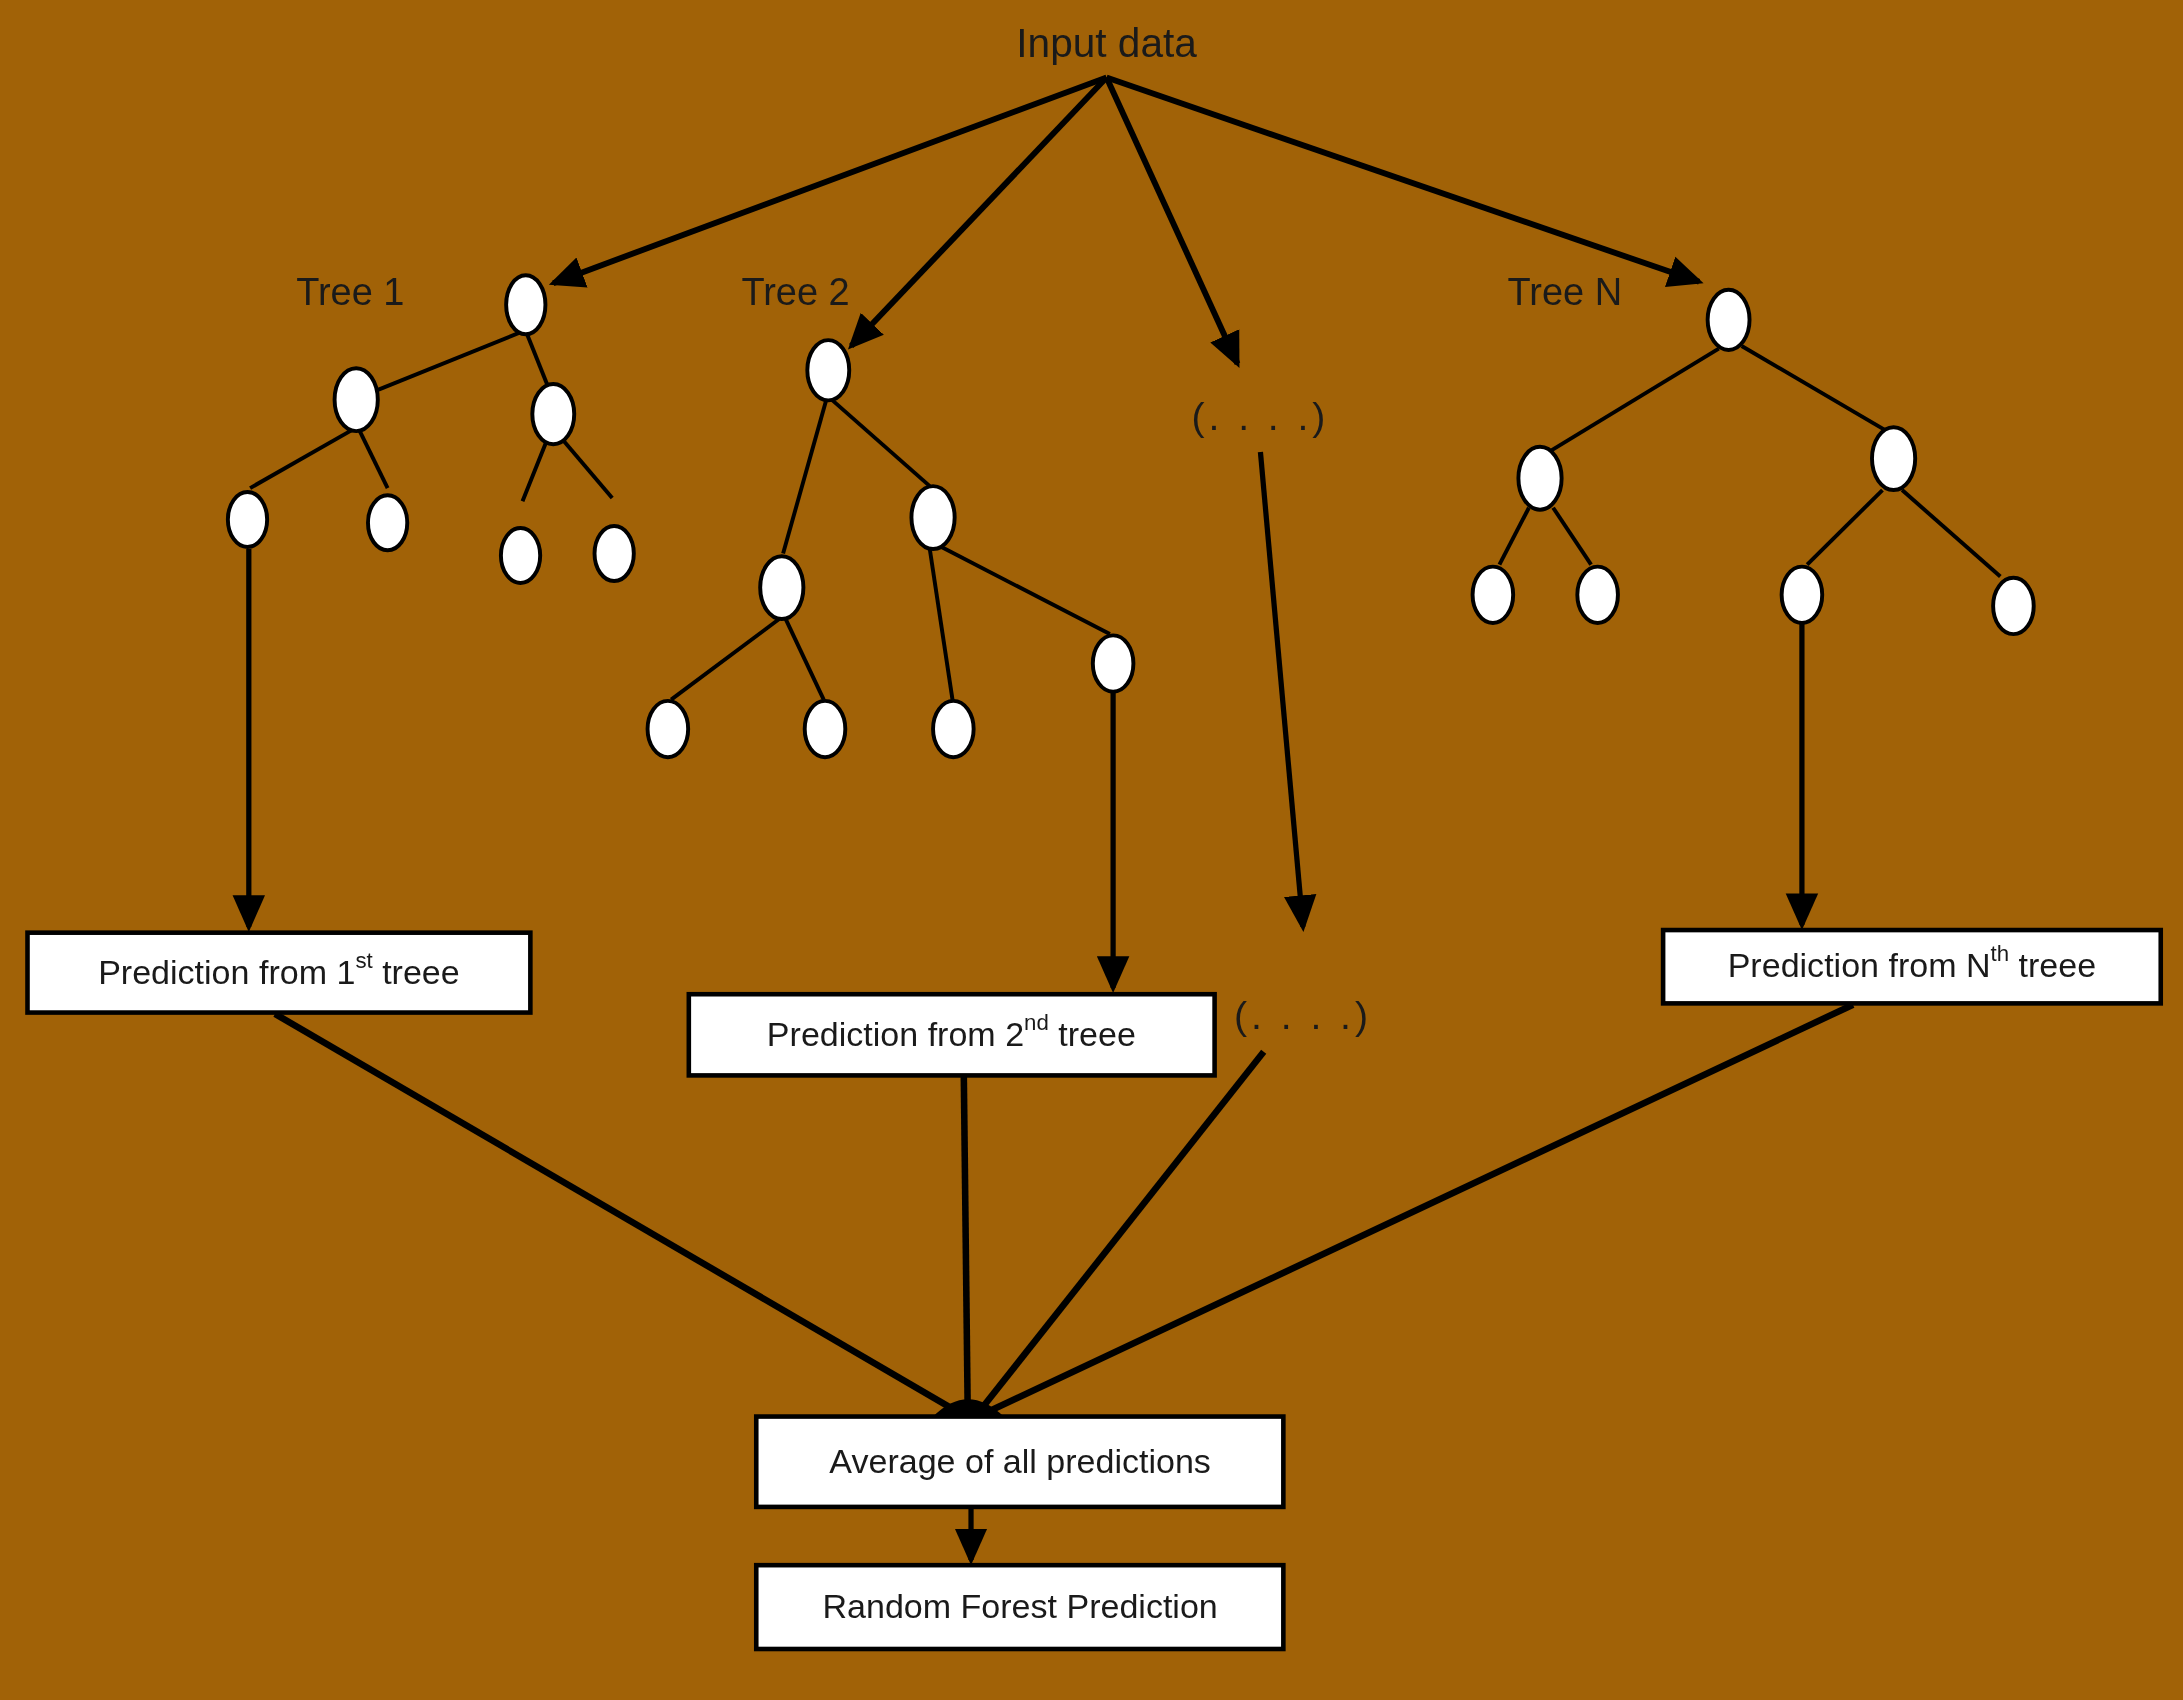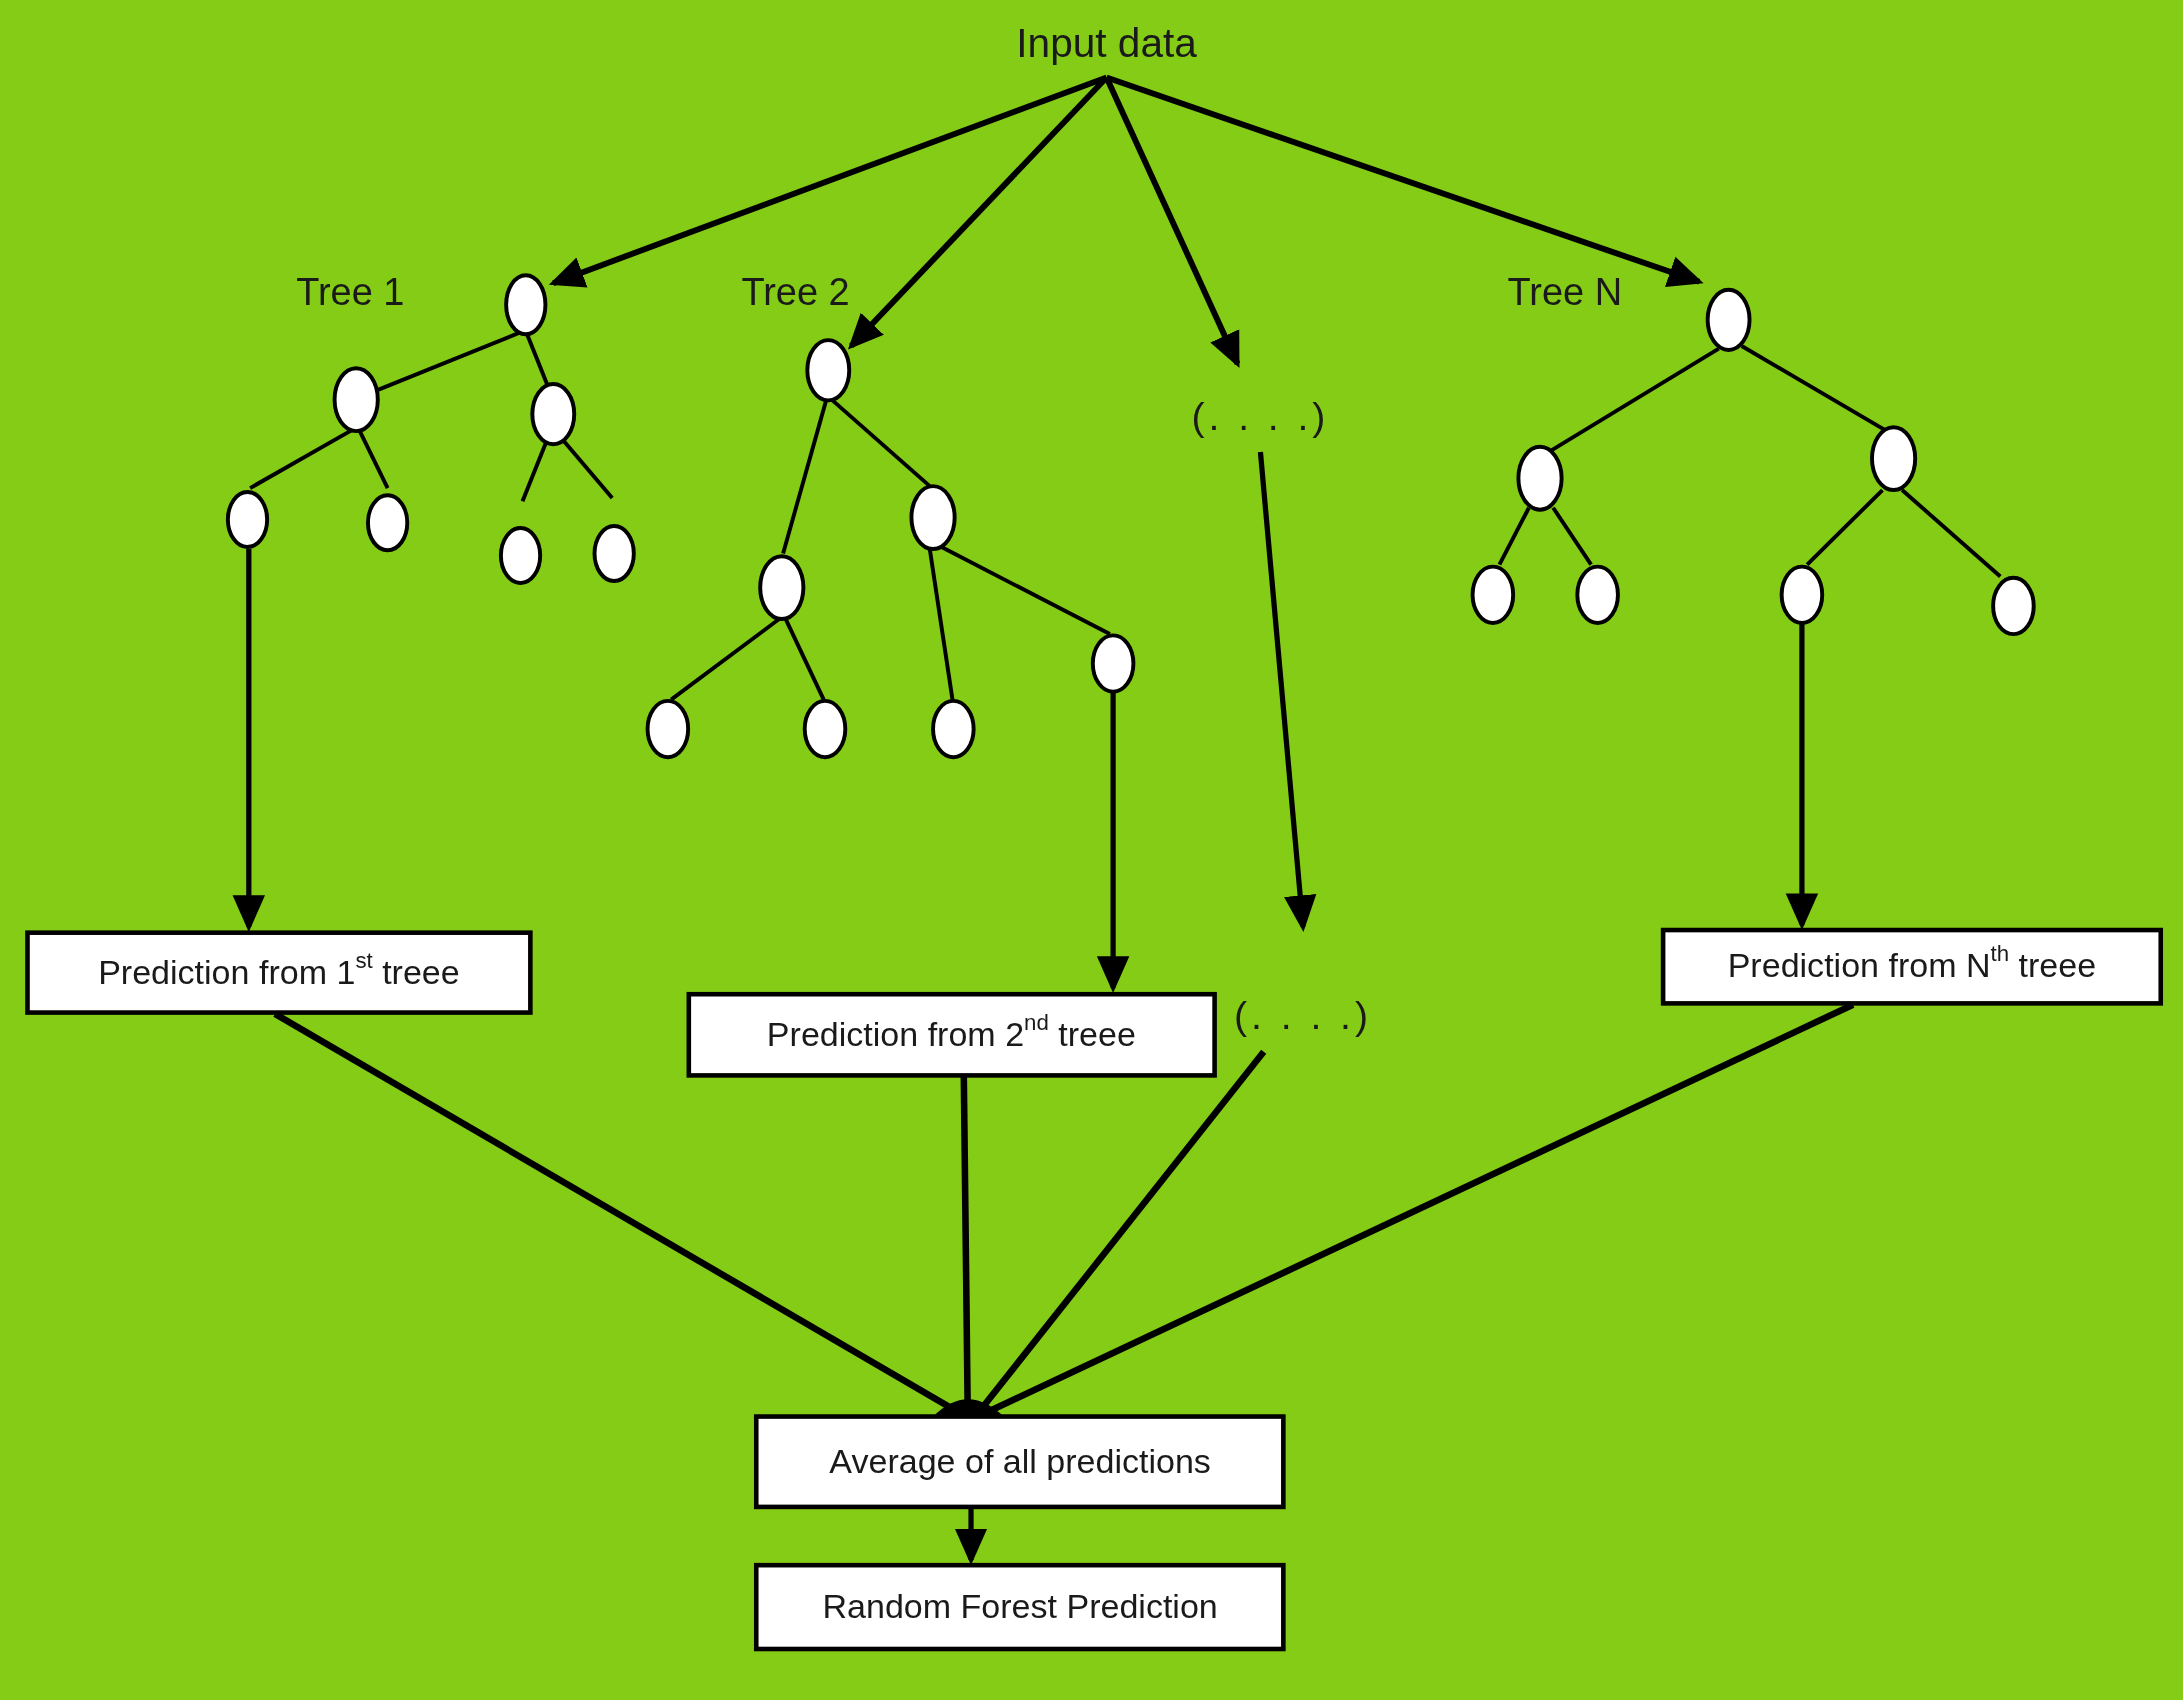--- a/index.html
+++ b/index.html
@@ -4,21 +4,21 @@
 <style>
   html, body {
     margin: 0;
     padding: 0;
     background: #ffffff;
   }
   #canvas {
     position: relative;
     width: 2183px;
     height: 1701px;
-    background: #84cc16;
+    background: #a16207;
     font-family: "Liberation Sans", sans-serif;
   }
   svg.diagram {
     position: absolute;
     inset: 0;
     width: 2183px;
     height: 1701px;
     display: block;
   }
   .node-ellipse {

